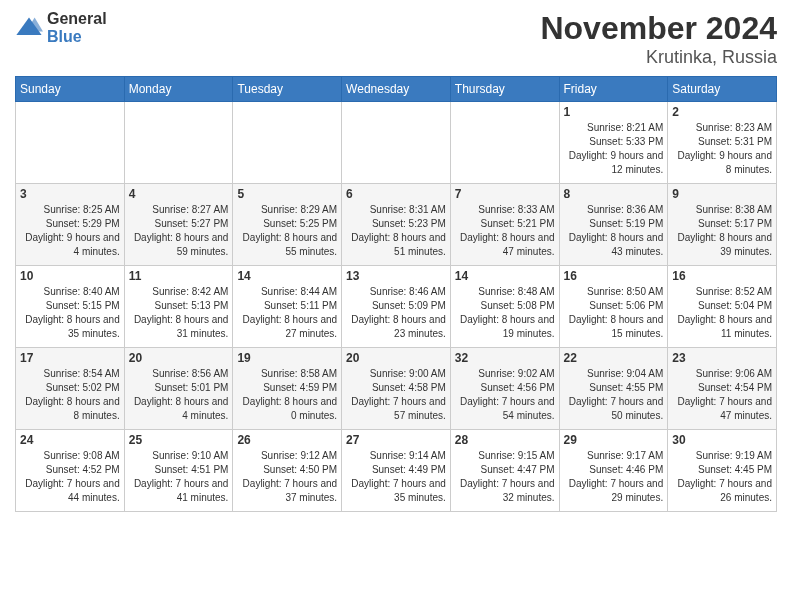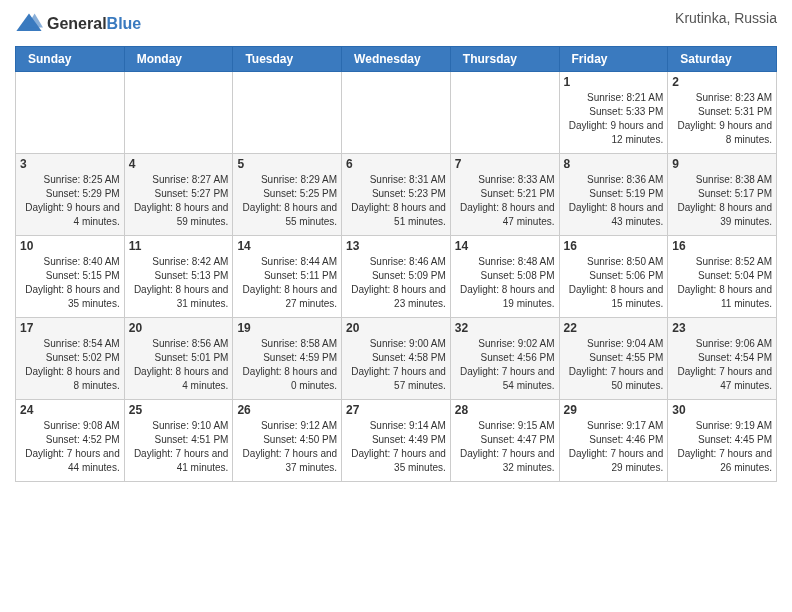--- a/index.html
+++ b/index.html
@@ -22,21 +22,21 @@
       align-items: flex-start;
       margin-bottom: 8px;
     }
     .logo {
       display: flex;
       align-items: center;
       gap: 4px;
     }
     .logo-text {
       display: flex;
-      flex-direction: row;
+      flex-direction: column;
       line-height: 1.1;
     }
     .logo-general {
       font-size: 16px;
       font-weight: bold;
       color: #333;
     }
     .logo-blue {
       font-size: 16px;
       font-weight: bold;
@@ -48,34 +48,34 @@
     }
     .title-block {
       text-align: right;
     }
     .month-title {
       font-size: 32px;
       font-weight: bold;
       color: #333;
     }
     .subtitle {
-      font-size: 14px;
+      font-size: 18px;
       color: #555;
     }
     table {
       width: 100%;
       border-collapse: collapse;
       table-layout: fixed;
     }
     thead tr th {
       background: #3a7abf;
       color: #fff;
       font-size: 12px;
-      font-weight: bold;
-      padding: 5px 12px;
+      font-weight: normal;
+      padding: 5px 4px;
       text-align: left;
       border: 1px solid #2a6aaf;
     }
     tbody tr td {
       border: 1px solid #ccc;
       vertical-align: top;
       padding: 3px 4px;
       font-size: 10px;
       color: #333;
       height: 82px;
@@ -110,20 +110,21 @@
       <svg class="logo-icon" viewBox="0 0 40 40">
         <polygon points="20,5 38,30 2,30" fill="#3a7abf"></polygon>
         <polygon points="28,5 40,25 16,25" fill="#3a7abf" opacity="0.6"></polygon>
       </svg>
       <div class="logo-text">
         <span class="logo-general">General</span>
         <span class="logo-blue">Blue</span>
       </div>
     </div>
     <div class="title-block">
+      <div class="month-title">November 2024</div>
       <div class="subtitle">Krutinka, Russia</div>
     </div>
   </div>
 
   <table>
     <thead>
       <tr>
         <th>Sunday</th>
         <th>Monday</th>
         <th>Tuesday</th>

